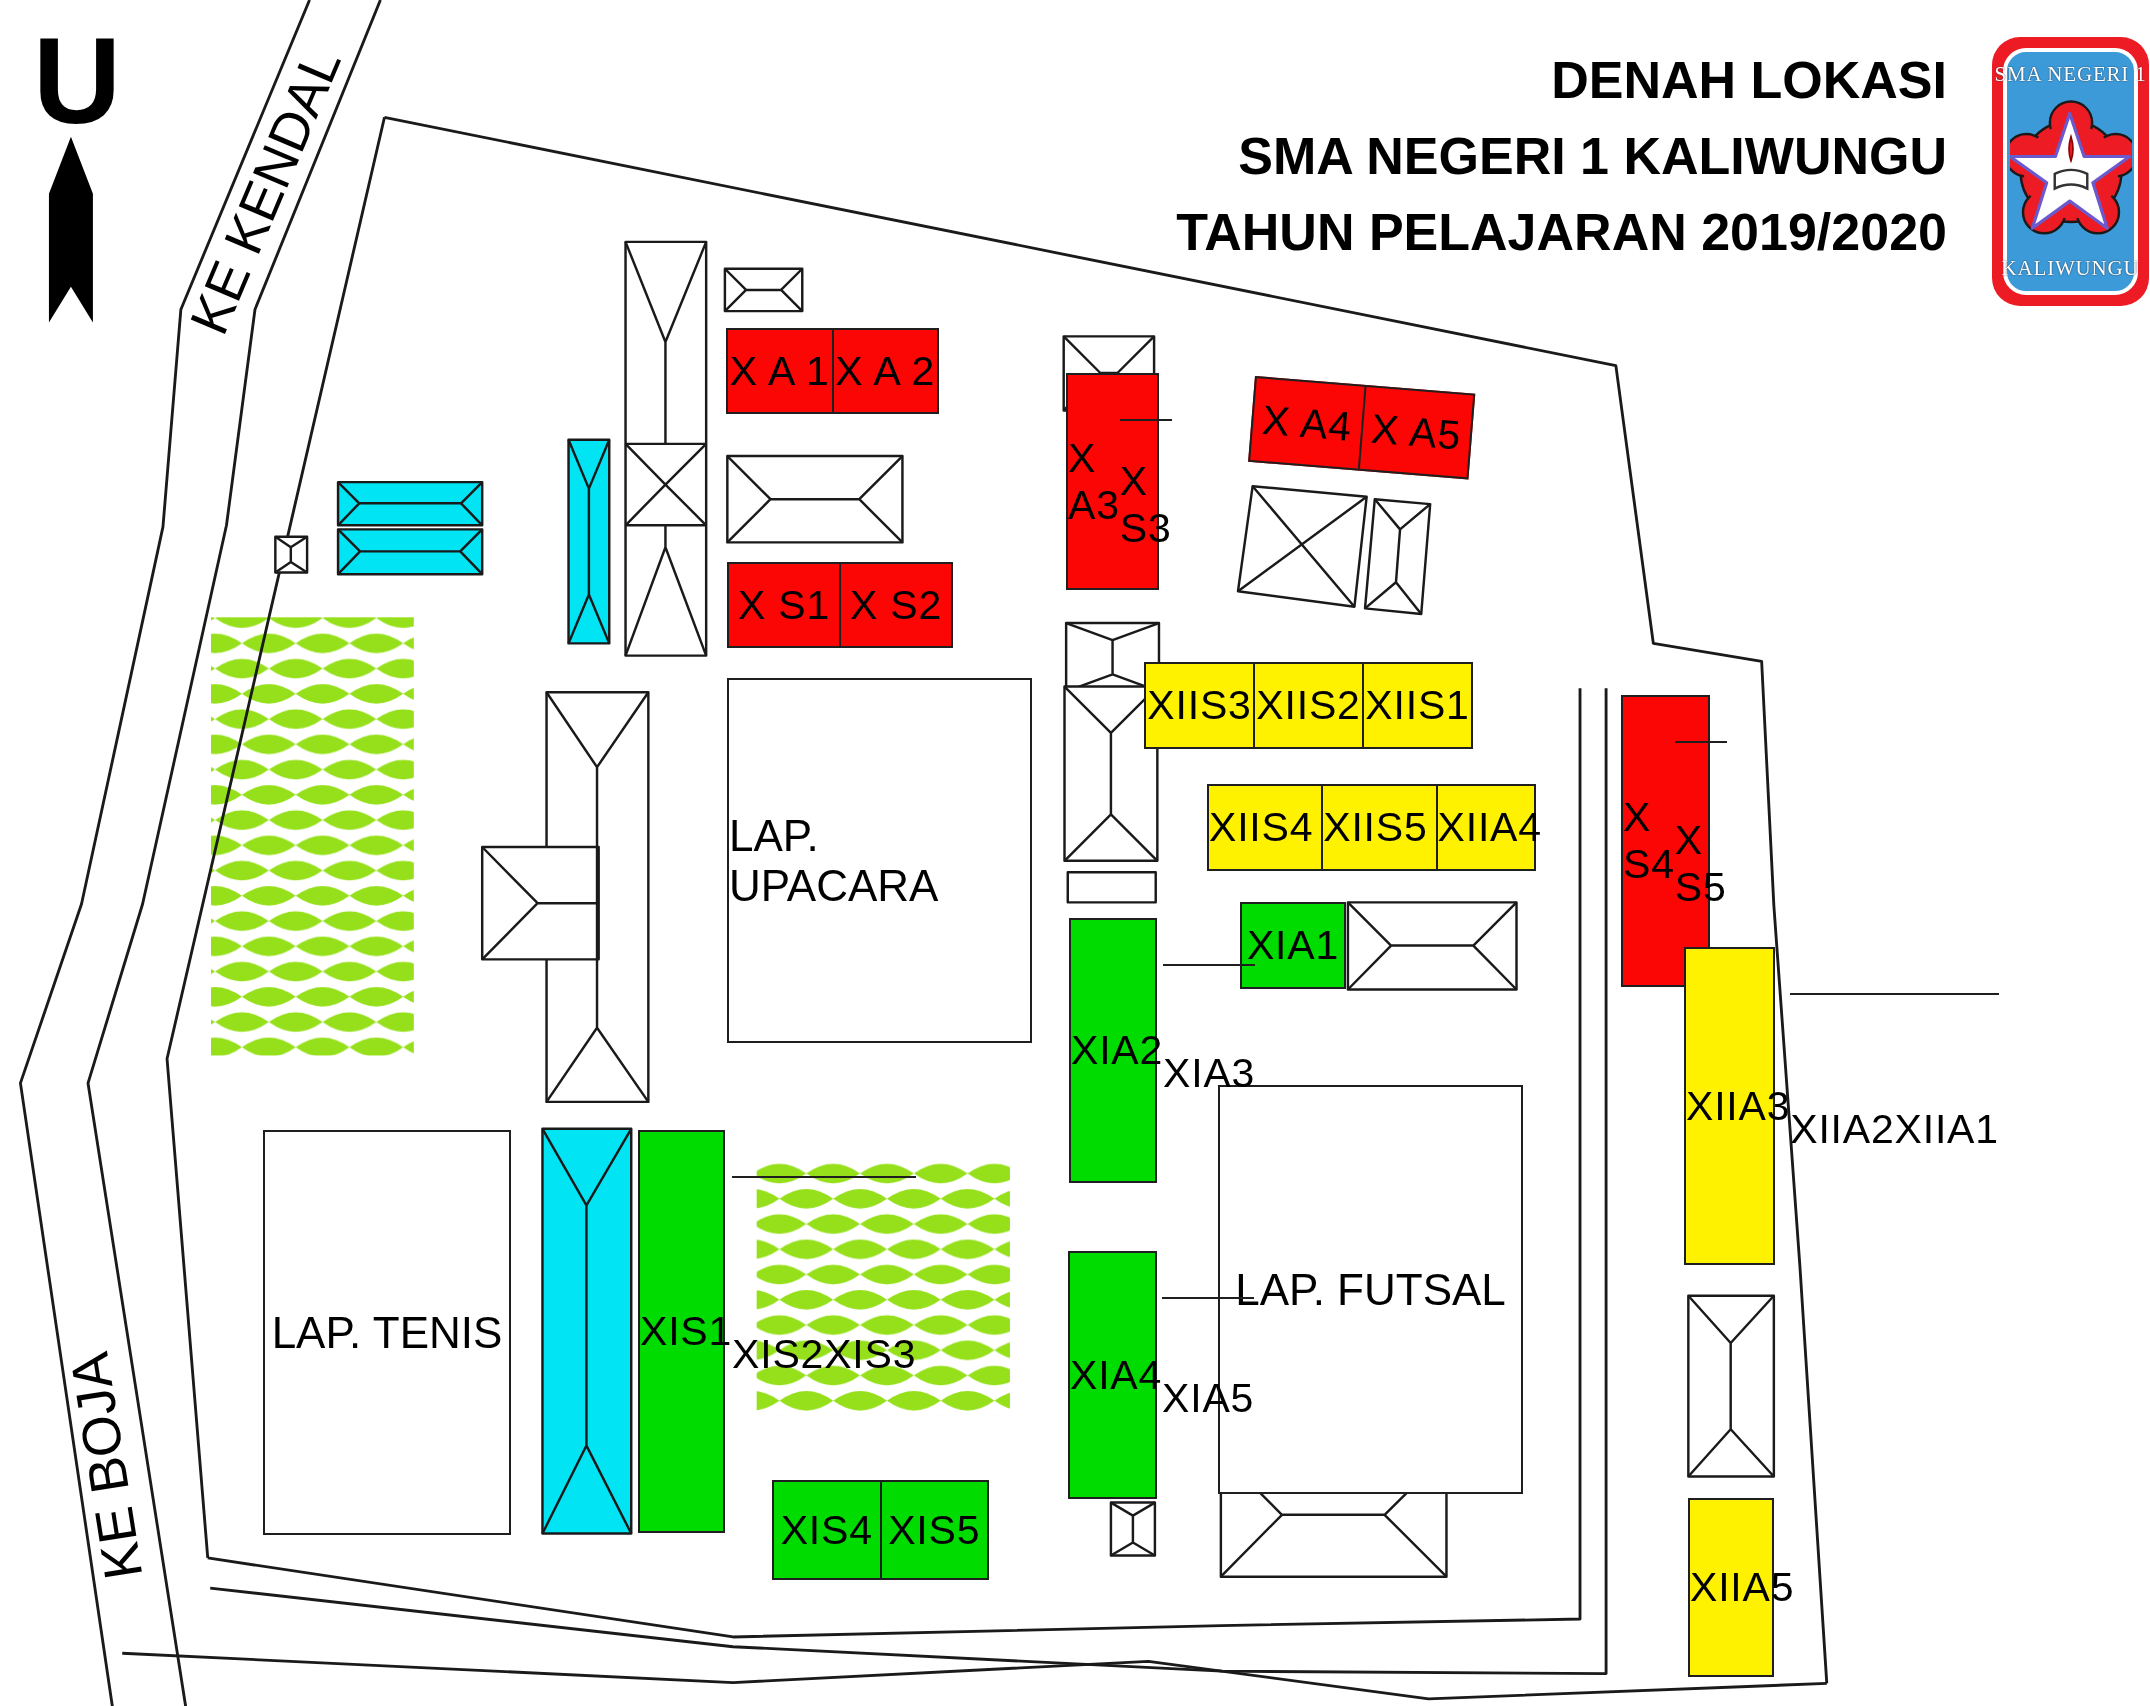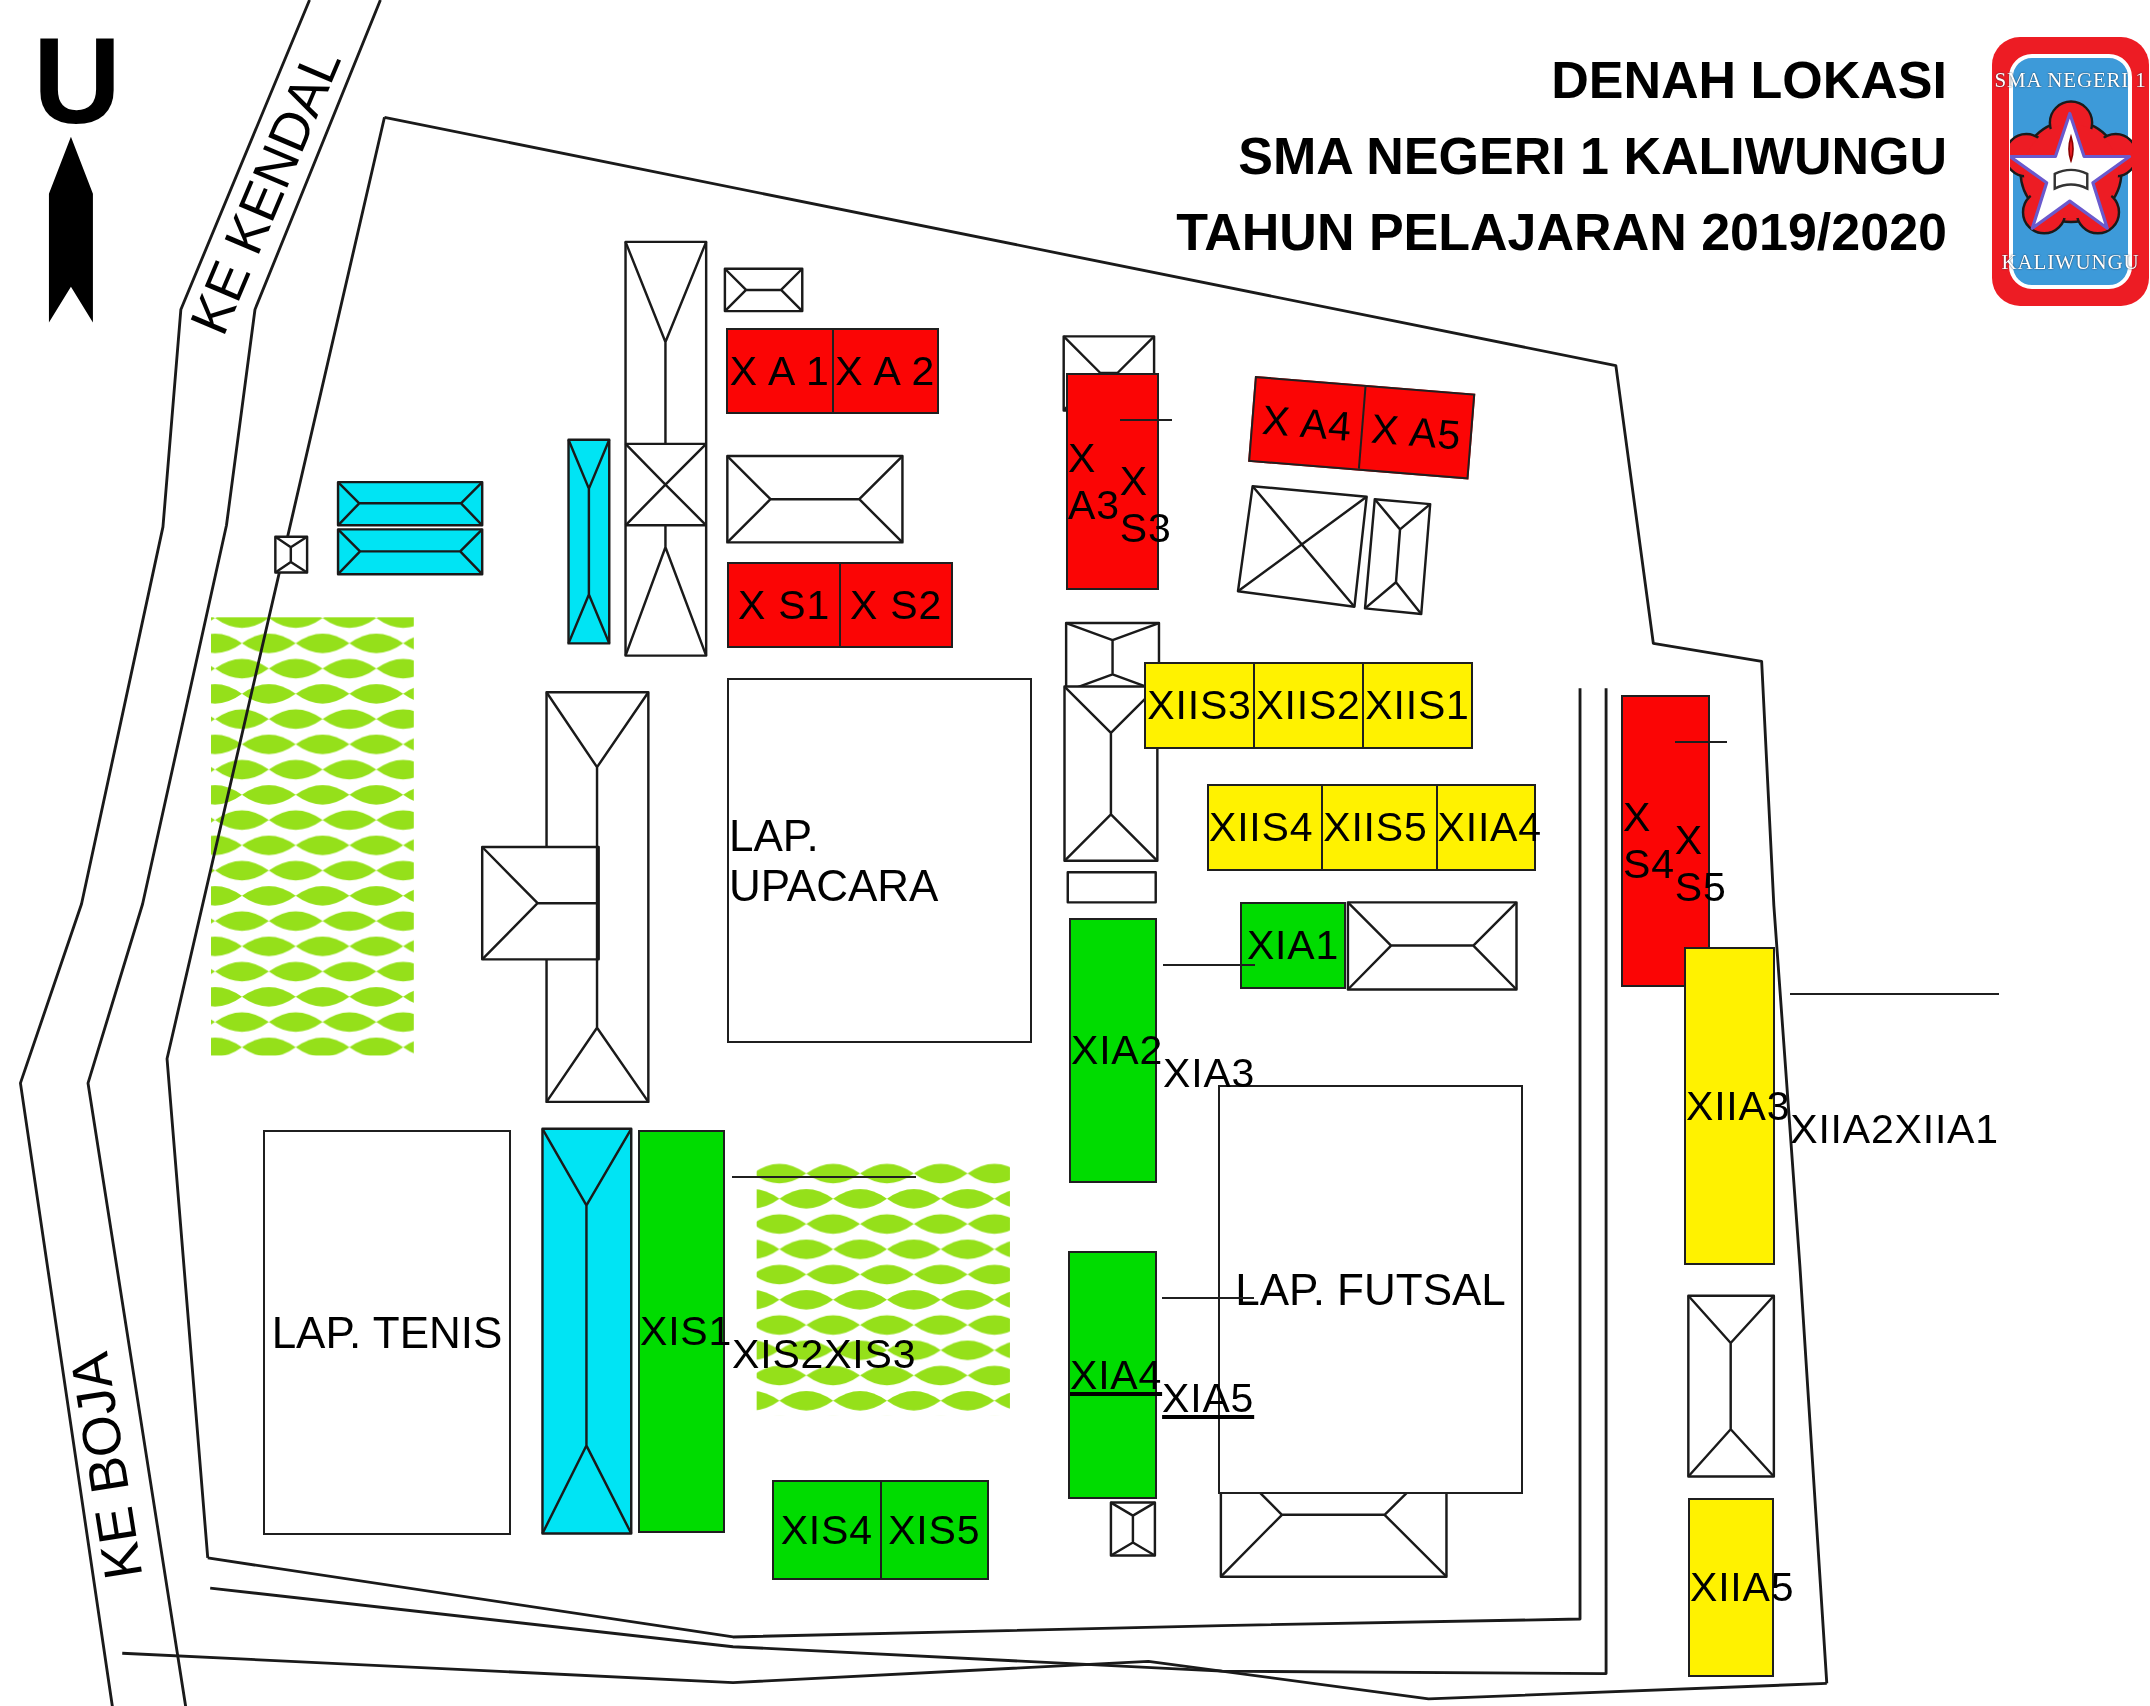--- a/index.html
+++ b/index.html
@@ -21,21 +21,21 @@
   .yellow{background:var(--yellow);}
   .green{background:var(--green);}
   .field{position:absolute;border:2.4px solid #1f1f1f;background:#fff;
          display:flex;align-items:center;justify-content:center;font-size:44px;}
   .roadlabel{position:absolute;font-size:54px;color:#000;white-space:nowrap;}
   .title{position:absolute;top:42px;right:204px;text-align:right;
          font-weight:bold;font-size:52px;line-height:76px;color:#000;}
   .compassU{position:absolute;left:33px;top:11.4px;font-weight:bold;font-size:122px;color:#000;}
   
   .logo{position:absolute;left:1992px;top:37px;width:157px;height:269px;
-        background:var(--logo-red);border-radius:28px;padding:17px;}
+        background:var(--logo-red);border-radius:28px;padding:11px;}
   .logo-inner{width:100%;height:100%;background:var(--logo-blue);
         border:4.1px solid #ffffff;border-radius:23px;position:relative;
         display:flex;flex-direction:column;align-items:center;justify-content:space-between;
         padding:9.8px 3.3px;}
   .logo-txt{color:#ffffff;font-family:"Liberation Serif", serif;font-size:21px;
         letter-spacing:0.8px;white-space:nowrap;text-shadow:0 0 1.6px #123;}
 </style>
 </head>
 <body>
 
@@ -251,21 +251,21 @@
     <div class="cell">XIIA5</div>
   </div>
 
   <div class="blk green" style="left:1240px;top:902px;width:106px;height:87px;">
     <div class="cell">XIA1</div>
   </div>
   <div class="blk green vblk" style="left:1069px;top:918px;width:88px;height:265px;">
     <div class="cell" style="flex:0 0 91px;">XIA2</div>
     <div class="cell">XIA3</div>
   </div>
-  <div class="blk green vblk" style="left:1068px;top:1251px;width:89px;height:248px;text-decoration:underline;">
+  <div class="blk green vblk" style="left:1068px;top:1251px;width:89px;height:248px;">
     <div class="cell">XIA4</div>
     <div class="cell">XIA5</div>
   </div>
   <div class="blk green vblk" style="left:638px;top:1130px;width:87px;height:403px;">
     <div class="cell">XIS1</div>
     <div class="cell">XIS2</div>
     <div class="cell">XIS3</div>
   </div>
   <div class="blk green" style="left:772px;top:1480px;width:217px;height:100px;">
     <div class="cell">XIS4</div>

